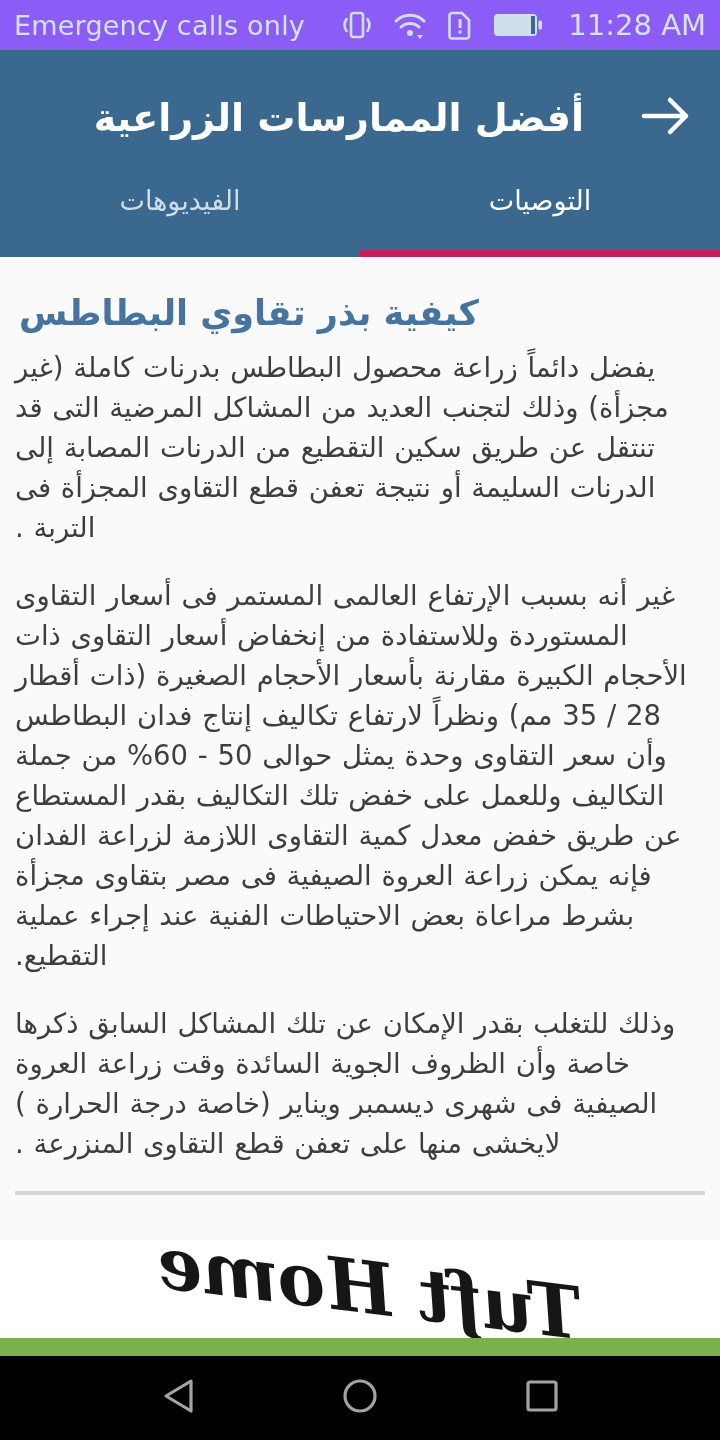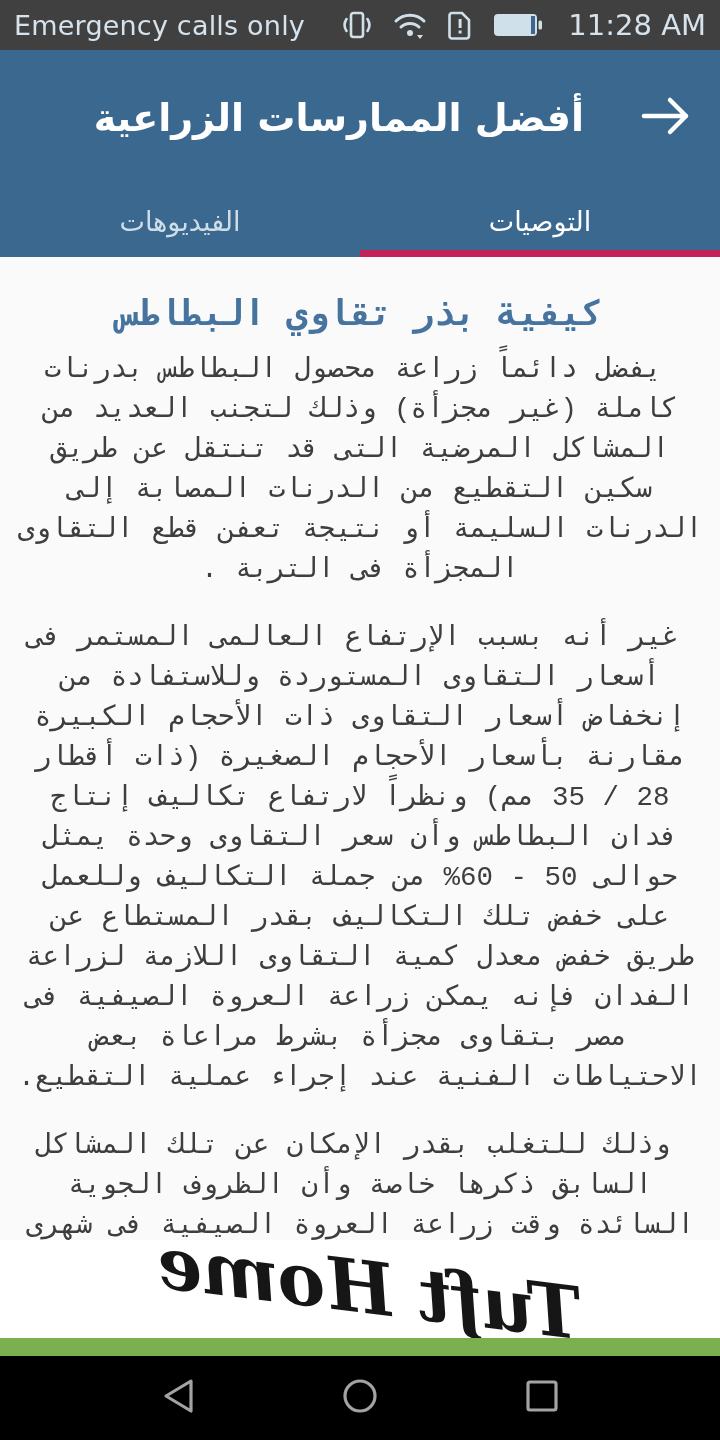--- a/index.html
+++ b/index.html
@@ -1,40 +1,40 @@
 <!DOCTYPE html>
 <html><head>
 <meta charset="utf-8">
 <style>
   html,body{margin:0;padding:0;}
   body{width:720px;height:1440px;background:#000;font-family:"DejaVu Sans","Liberation Sans",sans-serif;}
   .phone{position:relative;width:720px;height:1440px;overflow:hidden;background:#fafafa;display:flex;flex-direction:column;}
 
   
-  .statusbar{height:50px;background:#404040;display:flex;align-items:center;justify-content:space-between;padding:0 14px;box-sizing:border-box;flex:0 0 auto;}
+  .statusbar{height:50px;background:#8b5cf6;display:flex;align-items:center;justify-content:space-between;padding:0 14px;box-sizing:border-box;flex:0 0 auto;}
   .sb-text{color:#d6e3ed;font-size:27px;letter-spacing:.2px;}
   .sb-right{display:flex;align-items:center;gap:21px;}
   .sb-right svg{display:block;}
   .sb-time{color:#d6e3ed;font-size:29px;margin-left:4px;white-space:nowrap;}
 
   
   .appbar{height:135px;background:#3a688f;display:flex;flex-direction:row-reverse;align-items:center;padding:0 24px;box-sizing:border-box;flex:0 0 auto;}
   .back-btn{width:60px;height:60px;display:flex;align-items:center;justify-content:center;cursor:pointer;flex:0 0 auto;}
   .appbar-title{color:#ffffff;font-size:38px;font-weight:700;margin:0 52px 0 0;direction:rtl;}
 
   
   .tabs{height:72px;background:#3a688f;display:flex;position:relative;flex:0 0 auto;}
-  .tab{flex:1;display:flex;align-items:center;justify-content:center;cursor:pointer;}
+  .tab{flex:1;display:flex;align-items:flex-start;justify-content:center;cursor:pointer;}
   .tab span{font-size:27px;}
   .tab.unselected span{color:#cfdde8;}
   .tab.selected span{color:#ffffff;}
   .tab-indicator{position:absolute;bottom:0;right:0;width:50%;height:7px;background:#c22258;}
 
   
-  .content{flex:0 0 auto;height:983px;overflow:hidden;background:#fafafa;padding:0 15px;box-sizing:border-box;direction:rtl;text-align:center;font-family:Liberation Mono, monospace;}
+  .content{flex:0 0 auto;height:983px;overflow:hidden;background:#fafafa;padding:0 15px;box-sizing:border-box;direction:rtl;text-align:left;}
   .section-heading{font-size:35px;font-weight:700;color:#46749f;margin:36px 4px 14px;}
   .section-heading.second{margin-top:40px;}
   .content p{font-size:27.5px;line-height:40px;color:#3e3e3e;margin:8px 0 28px;text-indent:14px;word-spacing:1px;}
   .divider{border:none;border-top:4px solid #d8d8d8;margin:16px 0 14px;}
 
   
   .watermark{flex:0 0 auto;height:98px;background:#ffffff;display:flex;align-items:center;justify-content:center;overflow:hidden;}
   .watermark svg{display:block;}
   .sig-text{font-family:"DejaVu Serif","Liberation Serif",serif;font-style:italic;font-weight:700;fill:#161616;}
 

